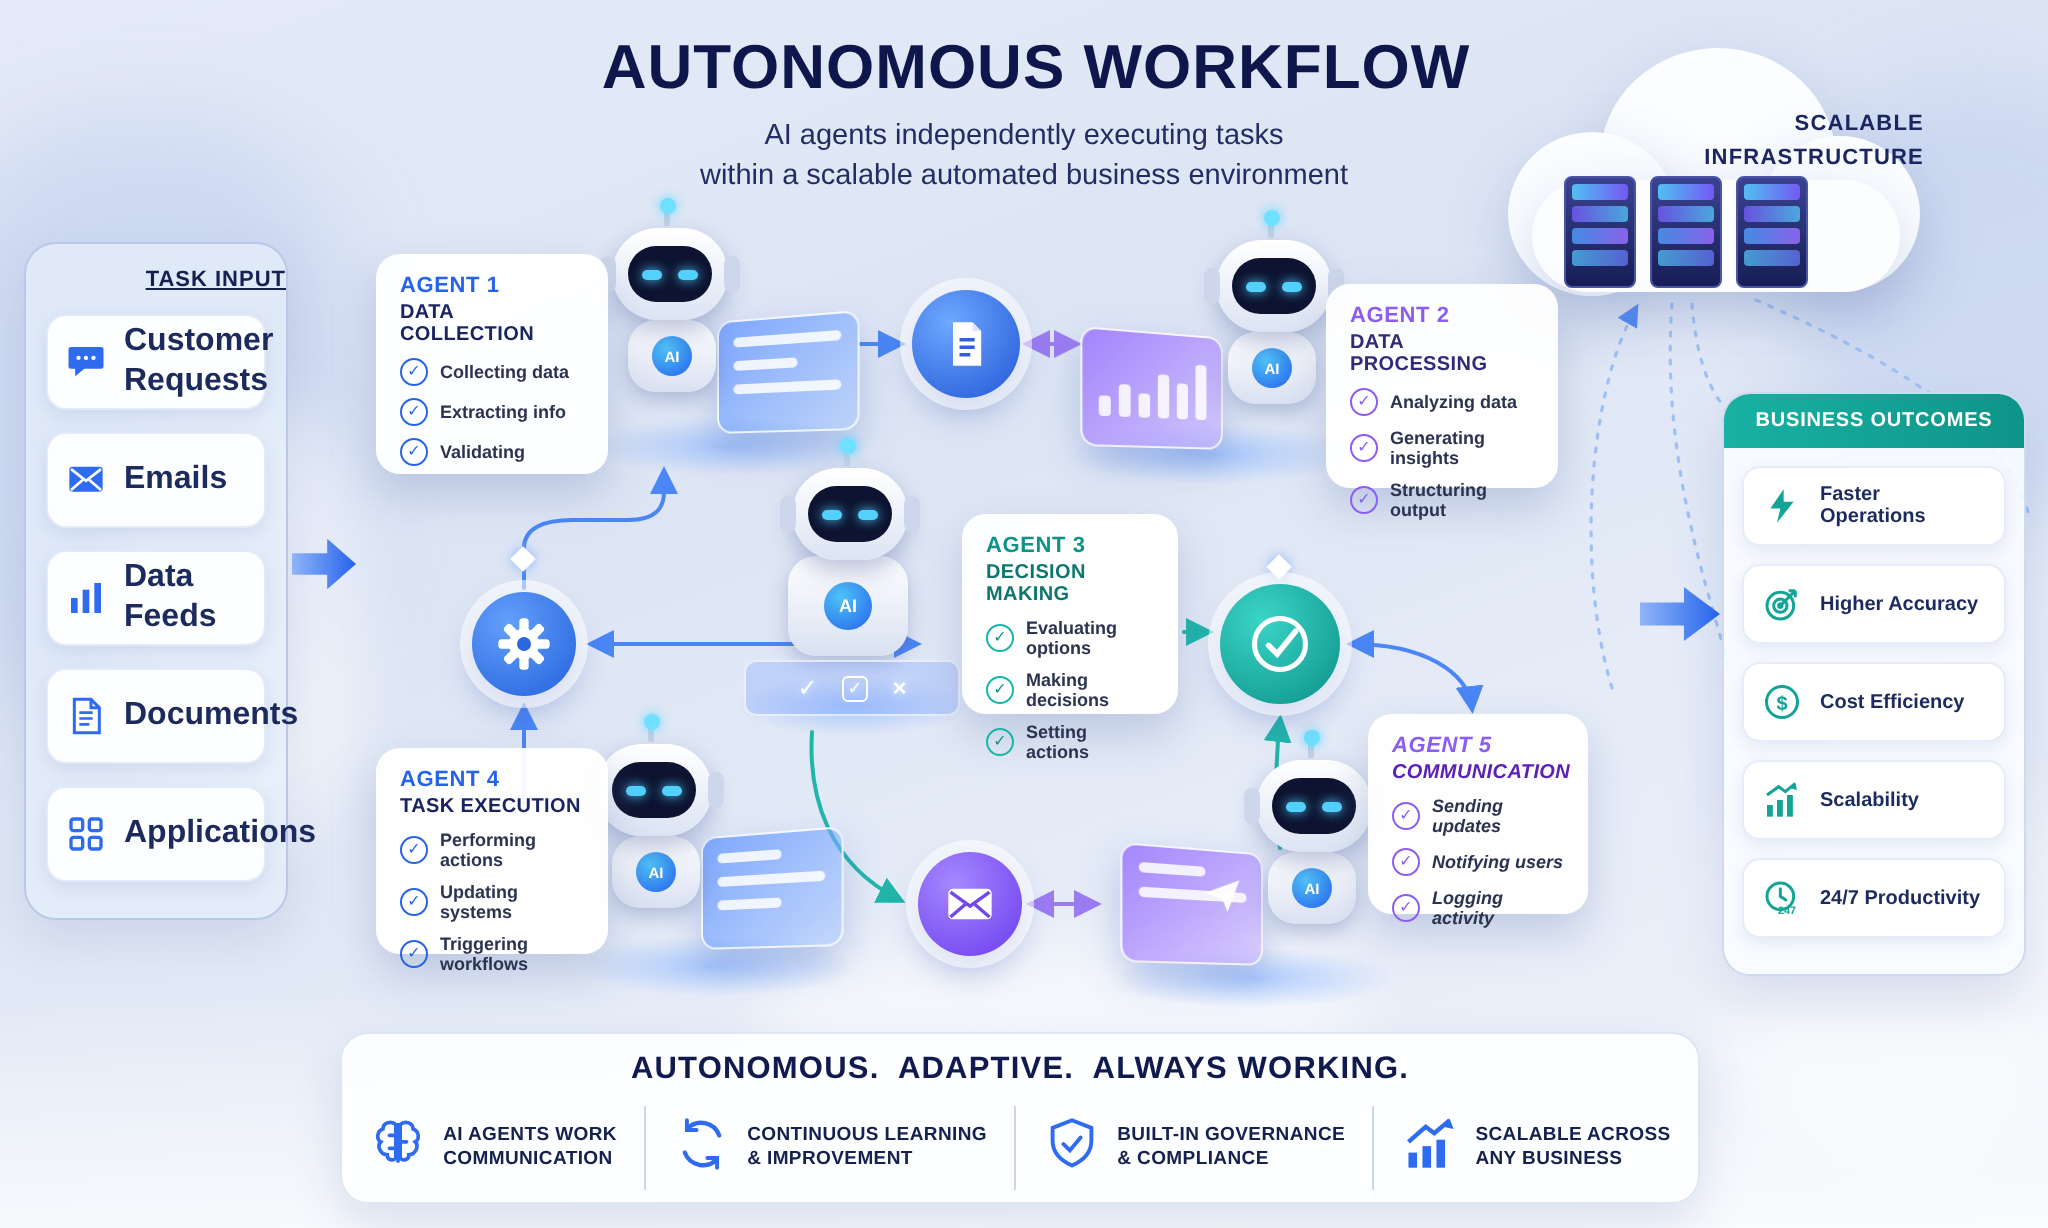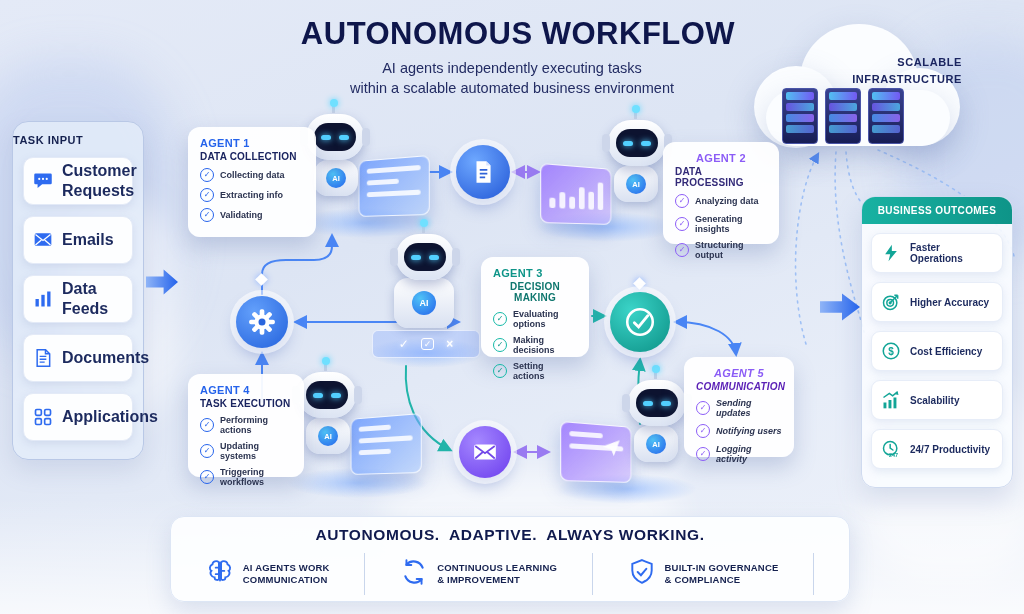--- a/index.html
+++ b/index.html
@@ -12,52 +12,52 @@
 
   
   .hdr{position:absolute;left:0;top:16px;width:100%;text-align:center;z-index:5;}
   .hdr h1{margin:0;font-size:31px;font-weight:800;letter-spacing:.5px;color:#0e164b;padding-left:12px;}
   .hdr .sub{margin-top:6px;font-size:14.5px;font-weight:500;color:#232c63;line-height:1.4;}
 
   
   .panel{position:absolute;border-radius:16px;z-index:3;}
   .task-panel{left:12px;top:121px;width:130px;height:337px;background:rgba(228,237,250,.78);
               border:1px solid #b9c8e6;box-shadow:0 10px 24px rgba(110,130,180,.18);}
-  .panel-title{font-size:11px;font-weight:800;color:#15214f;letter-spacing:.5px;text-align:left;padding-top:12px;}
+  .panel-title{font-size:11px;font-weight:800;color:#15214f;letter-spacing:.5px;text-align:right;padding-top:12px;text-decoration:underline;}
   .input-card{display:flex;align-items:center;gap:8px;margin:11px 10px 0;height:46px;background:#fdfeff;
               border-radius:10px;border:1px solid #e3eaf7;box-shadow:0 3px 8px rgba(120,140,190,.18);padding:0 8px;}
   .input-card .lbl{font-size:16px;font-weight:700;color:#1c2a5e;line-height:1.25;}
   .sicon{width:22px;height:22px;flex:0 0 22px;display:flex;align-items:center;justify-content:center;}
 
   .out-panel{left:861px;top:196px;width:150px;height:290px;background:rgba(250,252,255,.9);
              border:1px solid #cfdaef;box-shadow:0 12px 26px rgba(100,125,180,.22);border-radius:14px;}
   .out-head{height:27px;border-radius:13px 13px 0 0;background:linear-gradient(90deg,#18b2a2,#0e9488);
             display:flex;align-items:center;justify-content:center;color:#fff;font-size:10px;font-weight:800;letter-spacing:.4px;}
   .out-card{display:flex;align-items:center;gap:8px;margin:9px 9px 0;height:38px;background:#fff;
             border-radius:9px;border:1px solid #e7edf8;box-shadow:0 3px 8px rgba(120,140,190,.16);padding:0 8px;}
   .out-card .lbl{font-size:10px;font-weight:700;color:#1c2a5e;}
 
   
   .agent-card{position:absolute;background:rgba(255,255,255,.94);border-radius:12px;z-index:4;
               box-shadow:0 10px 22px rgba(90,110,170,.28);padding:10px 12px;box-sizing:border-box;}
-  .agent-1{left:188px;top:127px;width:128px;height:110px;}
+  .agent-1{left:188px;top:127px;width:116px;height:110px;}
   .agent-2{left:663px;top:142px;width:116px;height:102px;}
   .agent-3{left:481px;top:257px;width:108px;height:100px;}
   .agent-4{left:188px;top:374px;width:116px;height:103px;}
   .agent-5{left:684px;top:357px;width:110px;height:100px;font-style:italic;}
   .agent-name{font-size:11px;font-weight:800;letter-spacing:.3px;}
   .agent-role{font-size:10px;font-weight:800;letter-spacing:.2px;margin-top:2px;}
   .task-row{display:flex;align-items:center;gap:6px;margin-top:6px;}
   .task-row .txt{font-size:9px;font-weight:600;color:#2b3350;}
   .chk{width:12px;height:12px;flex:0 0 12px;border-radius:50%;border:1.4px solid;display:flex;
        align-items:center;justify-content:center;font-size:8px;line-height:1;}
   .c-blue{color:#2563eb;}  .b-blue{border-color:#2563eb;color:#2563eb;}
-  .c-purple{color:#8b5cf6;text-align:center;} .b-purple{border-color:#8b5cf6;color:#8b5cf6;}
+  .c-purple{color:#8b5cf6;} .b-purple{border-color:#8b5cf6;color:#8b5cf6;}
   .c-teal{color:#0d9488;}  .b-teal{border-color:#14b8a6;color:#0d9488;}
-  .c-navy{color:#1a2460;}  .c-indigo{color:#322a78;} .c-tealdark{color:#0f766e;text-align:center;} .c-violet{color:#5b21b6;}
+  .c-navy{color:#1a2460;}  .c-indigo{color:#322a78;} .c-tealdark{color:#0f766e;} .c-violet{color:#5b21b6;}
 
   
   .node{position:absolute;border-radius:50%;display:flex;align-items:center;justify-content:center;z-index:4;
         box-shadow:0 0 0 6px rgba(255,255,255,.55),0 8px 16px rgba(60,90,180,.35);}
   .node-doc{left:456px;top:145px;width:54px;height:54px;background:radial-gradient(circle at 35% 30%,#6ea8ff,#2257d6);}
   .node-gear{left:236px;top:296px;width:52px;height:52px;background:radial-gradient(circle at 35% 30%,#63a0fb,#2361dc);}
   .node-check{left:610px;top:292px;width:60px;height:60px;background:radial-gradient(circle at 35% 30%,#3bd4c8,#0c9186);}
   .node-mail{left:459px;top:426px;width:52px;height:52px;background:radial-gradient(circle at 35% 30%,#a588ff,#6b3ced);}
   .diamond{position:absolute;width:9px;height:9px;background:#fff;transform:rotate(45deg);z-index:4;
            box-shadow:0 0 6px rgba(130,170,255,.9);}
@@ -588,16 +588,28 @@
       <div class="feature">
         <span>
           <svg width="28" height="28" viewBox="0 0 26 26">
               <path d="M13 2l9 3.5v6c0 6-4.5 9.5-9 11.5-4.5-2-9-5.5-9-11.5v-6z" fill="none" stroke="#2e6bf0" stroke-width="1.8"></path>
               <path d="M9 13l3 3 5-6" fill="none" stroke="#2e6bf0" stroke-width="1.8" stroke-linecap="round"></path>
             </svg>
         </span>
         <span class="lbl"><span>BUILT-IN GOVERNANCE</span><br><span>&amp; COMPLIANCE</span></span>
       </div>
       <div class="fdiv"></div>
+      <div class="feature">
+        <span>
+          <svg width="28" height="28" viewBox="0 0 26 26">
+              <rect x="3" y="17" width="4" height="7" fill="#2e6bf0"></rect>
+              <rect x="9.5" y="14" width="4" height="10" fill="#2e6bf0"></rect>
+              <rect x="16" y="11" width="4" height="13" fill="#2e6bf0"></rect>
+              <path d="M3 12l8-7 4 3 7-6" fill="none" stroke="#2e6bf0" stroke-width="2"></path>
+              <path d="M22 1l2 5-5-1z" fill="#2e6bf0"></path>
+            </svg>
+        </span>
+        <span class="lbl"><span>SCALABLE ACROSS</span><br><span>ANY BUSINESS</span></span>
+      </div>
     </div>
   </div>
 
 </div>
 
 </body></html>

